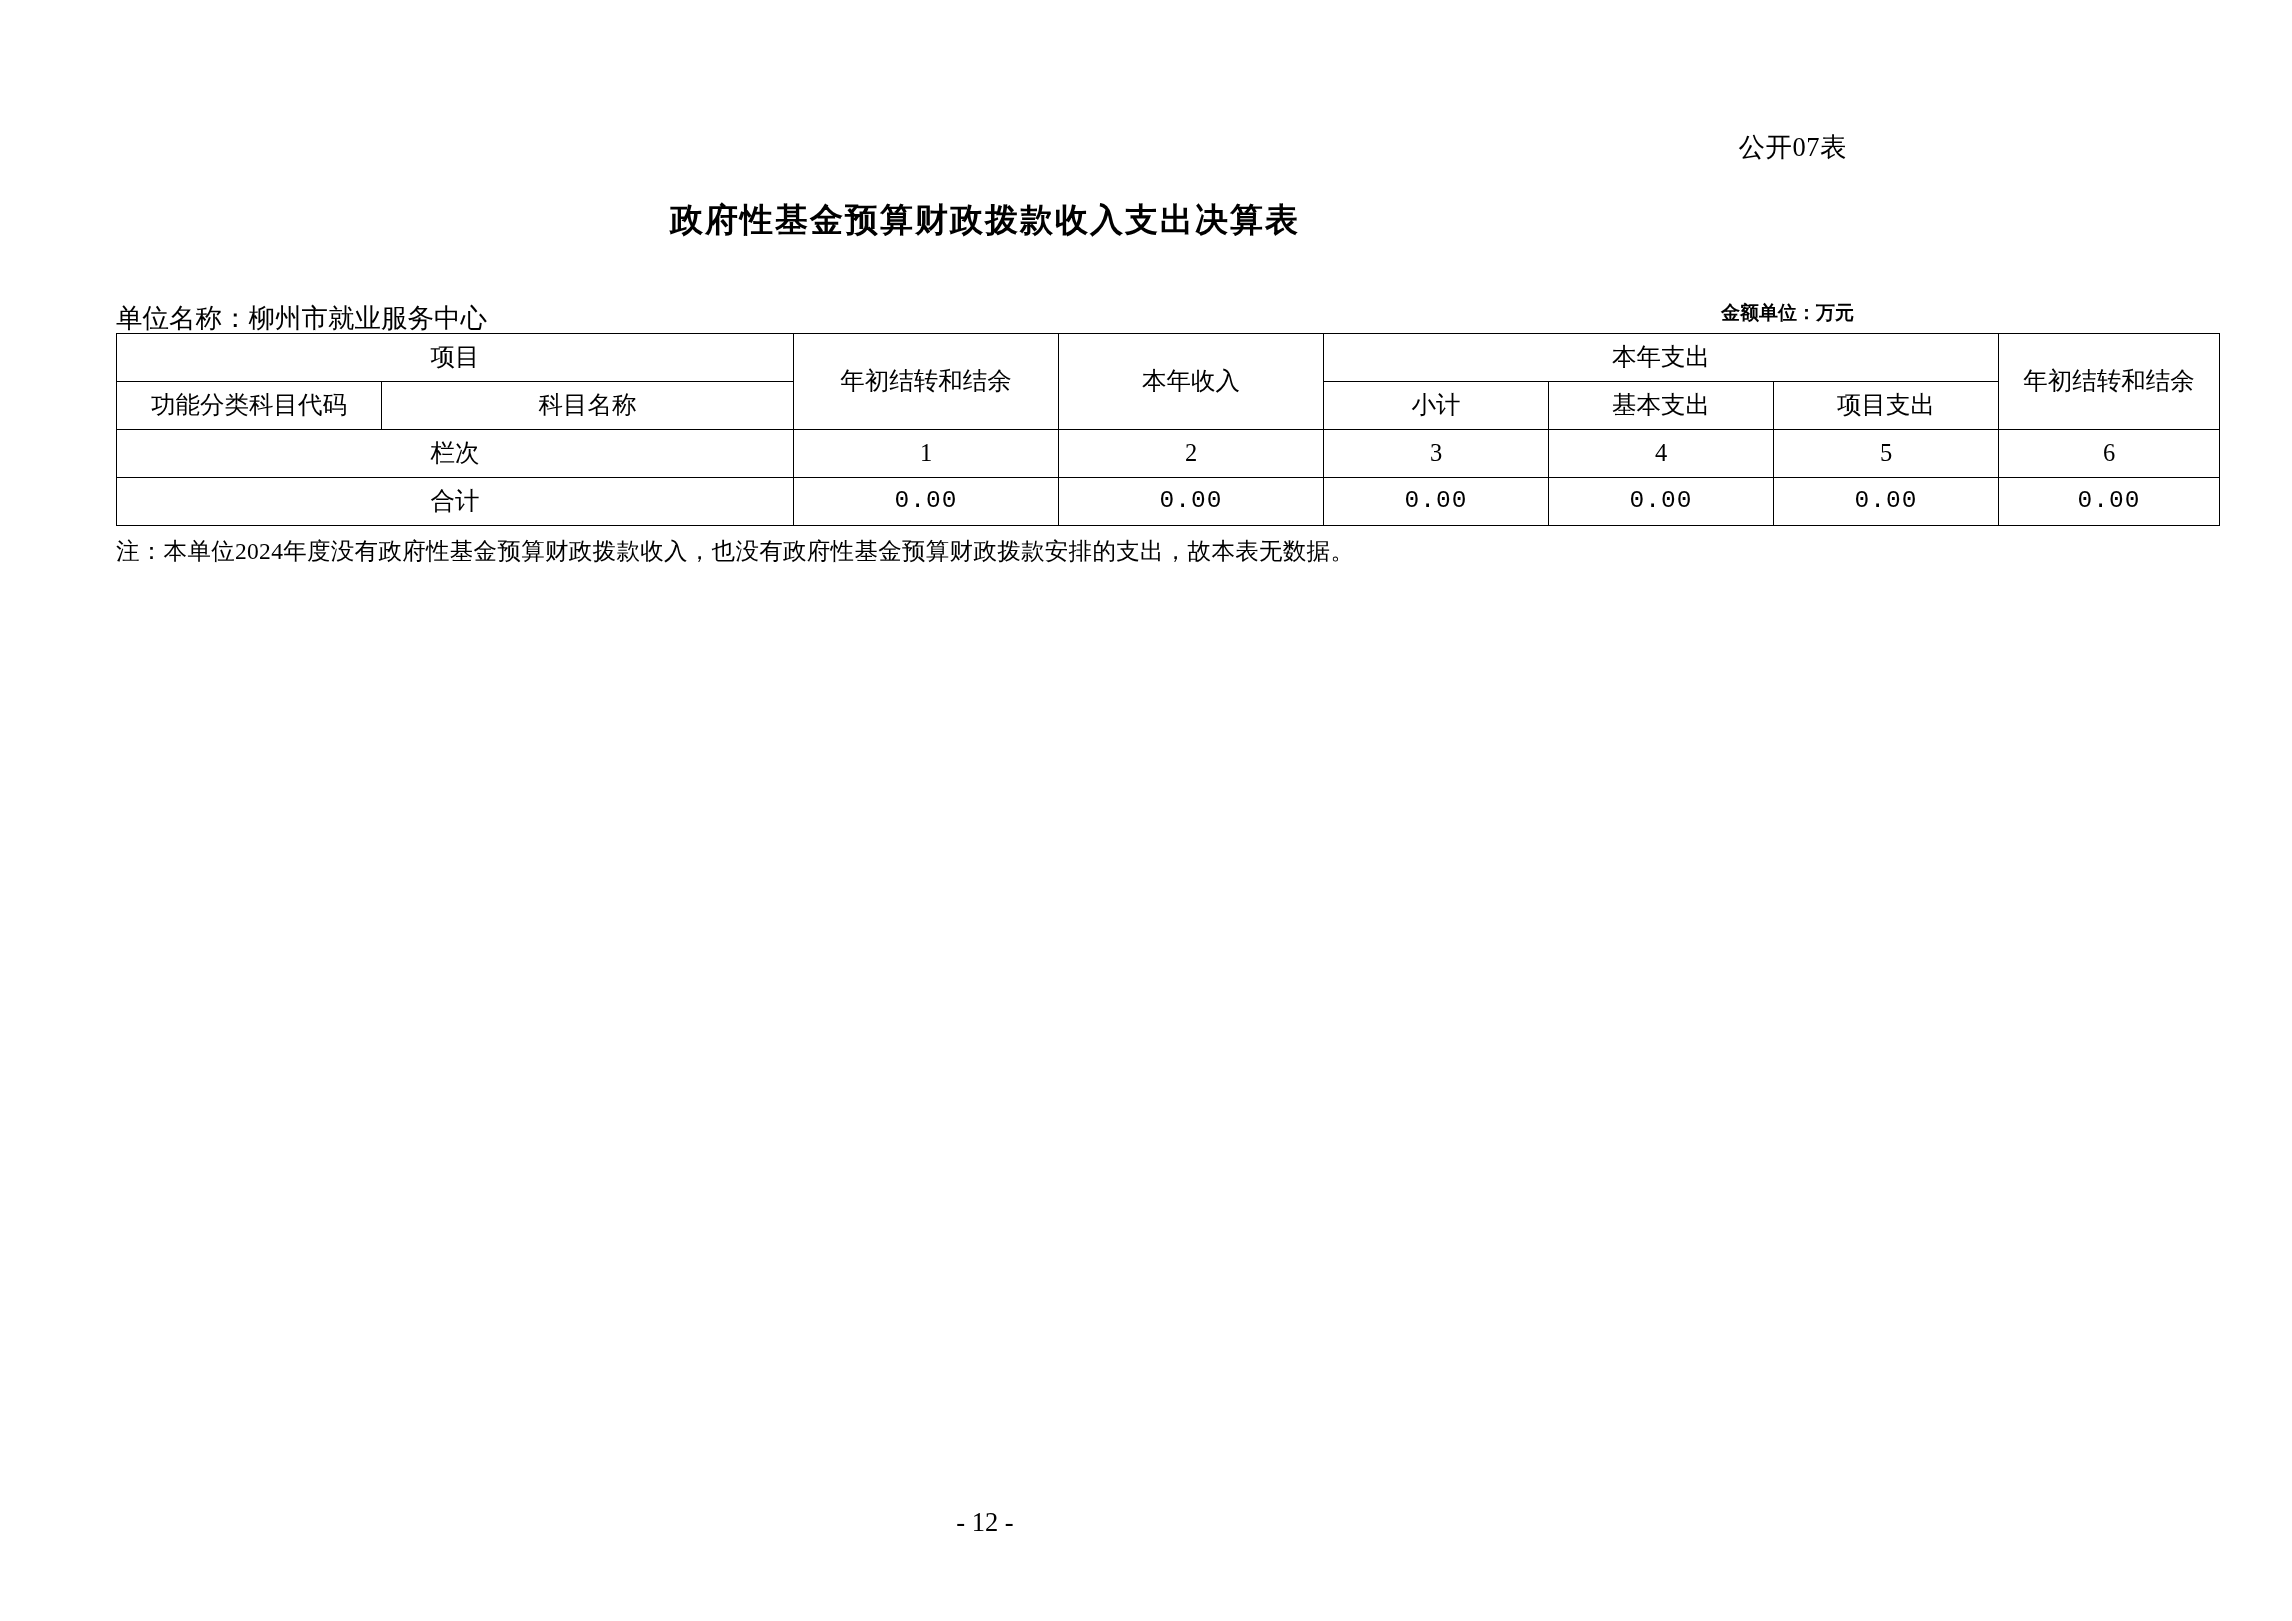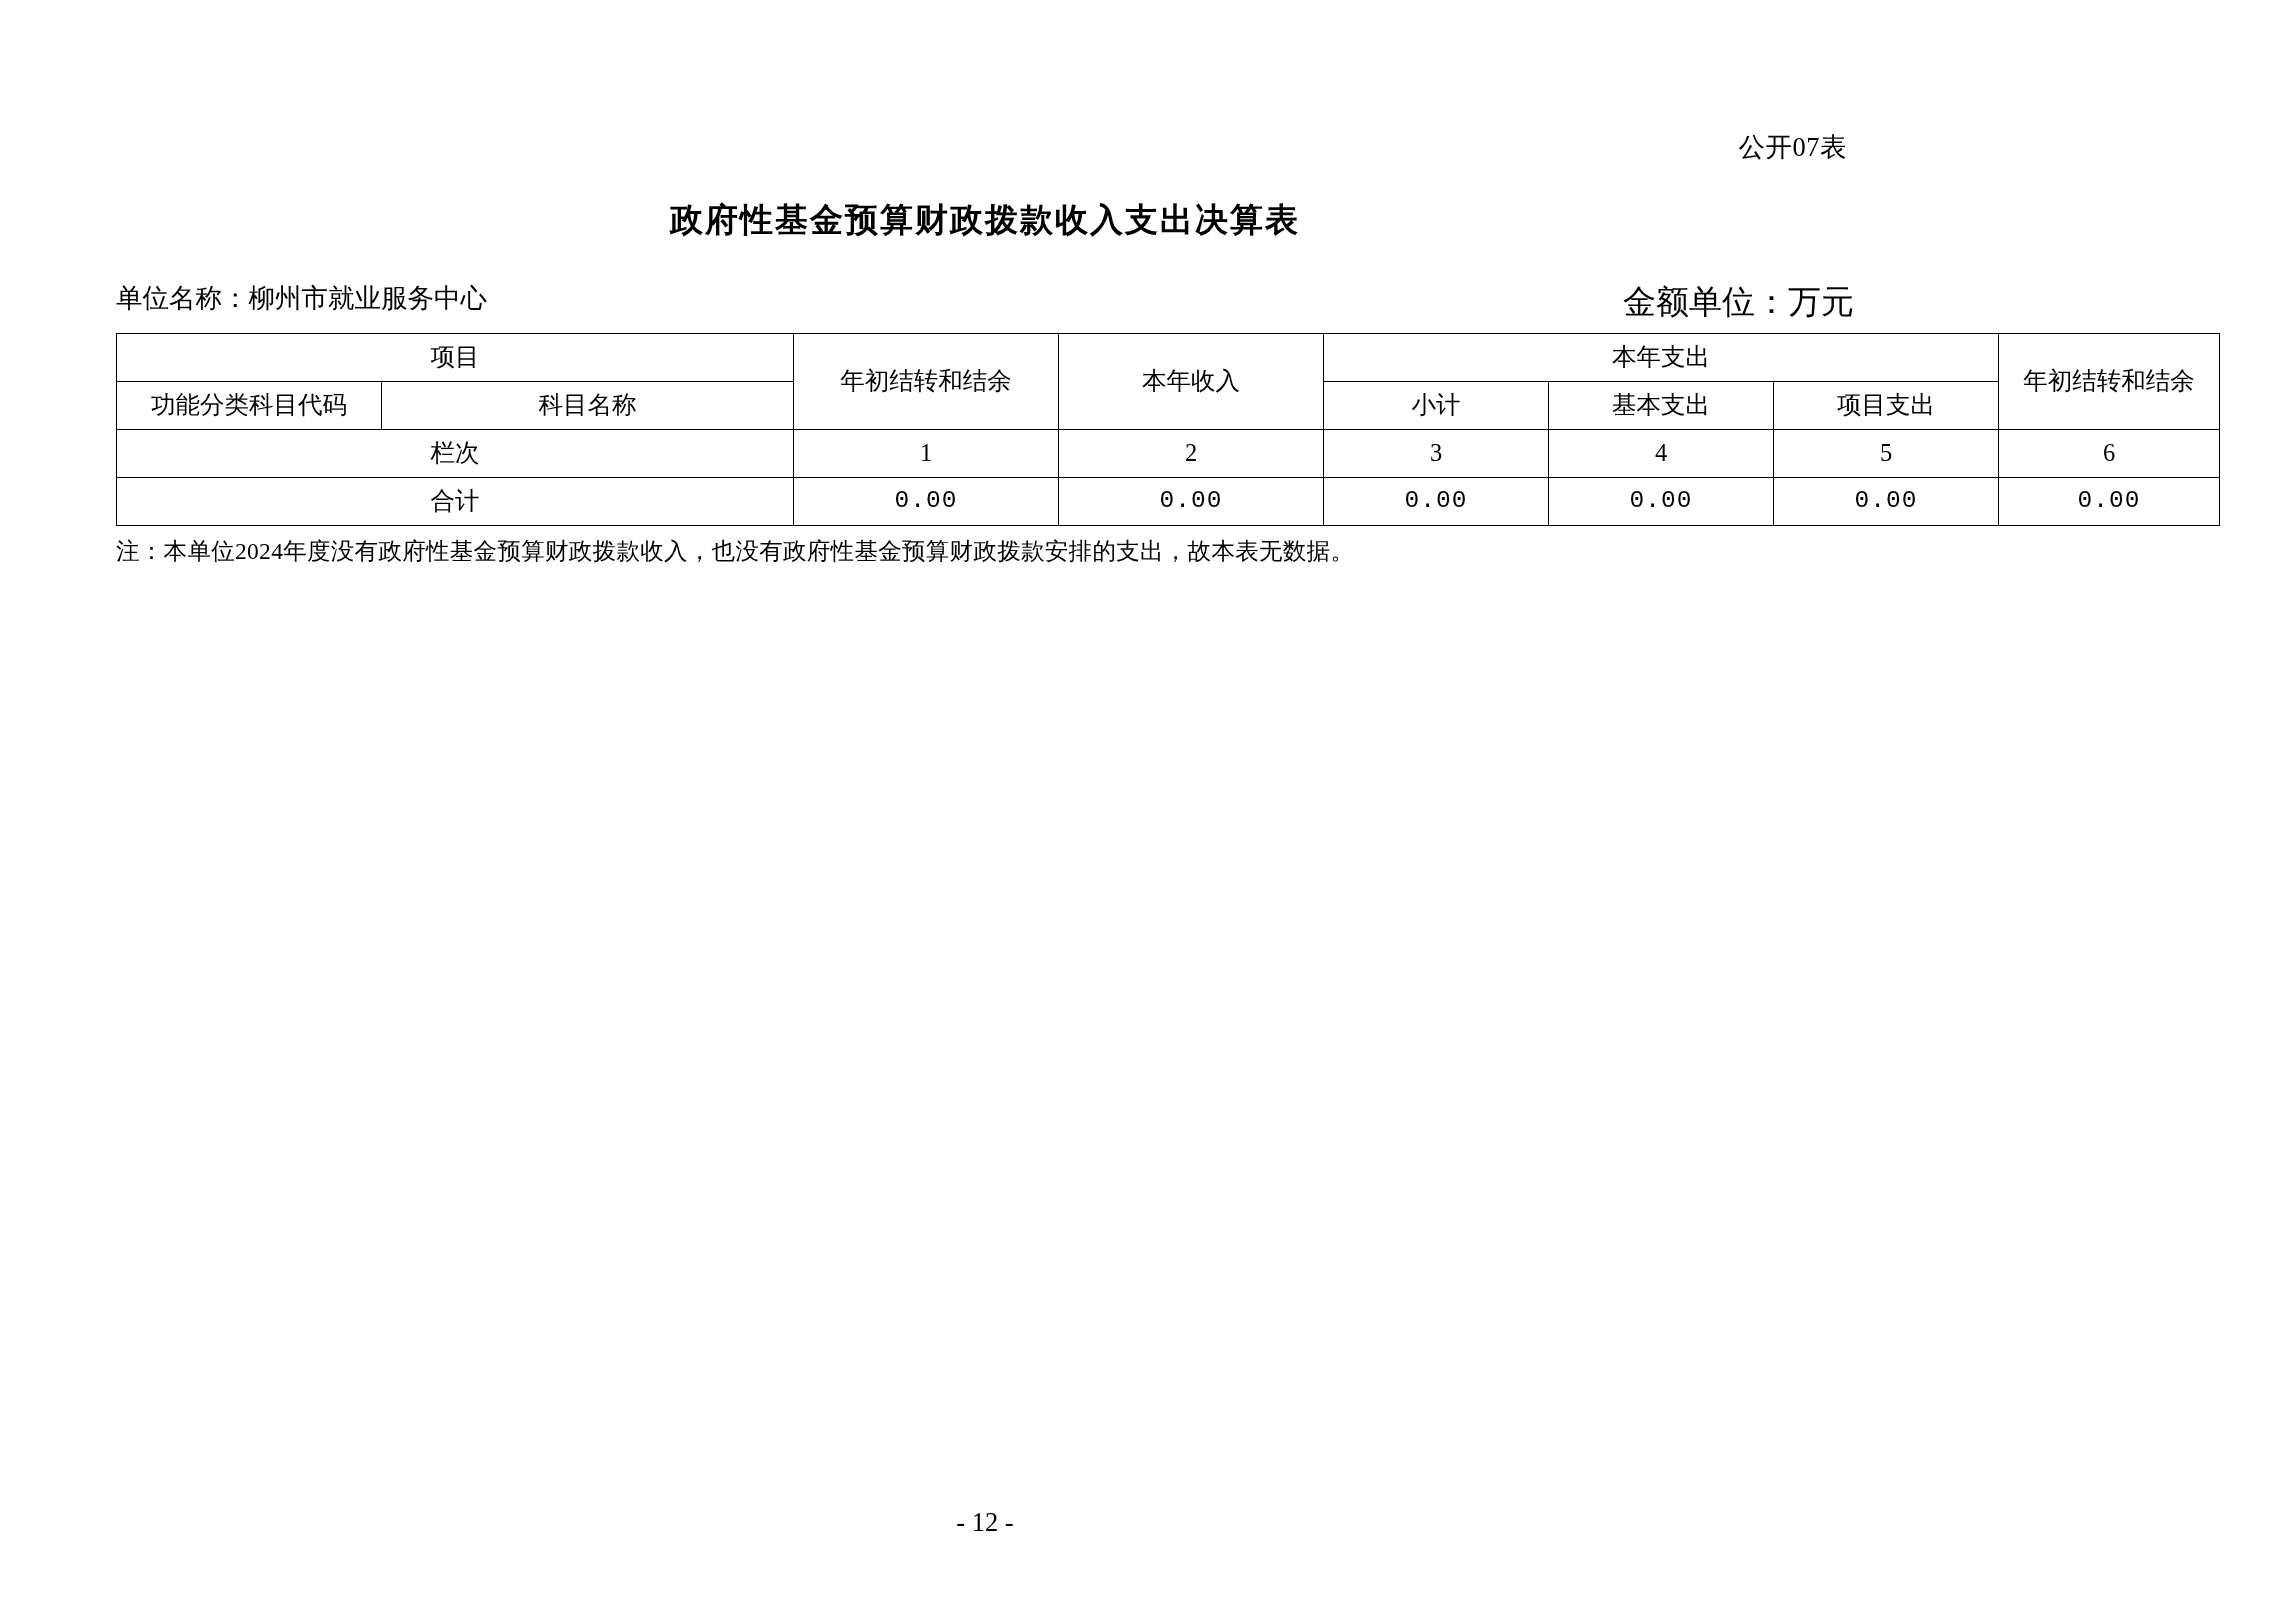--- a/index.html
+++ b/index.html
@@ -33,32 +33,33 @@
     top: 198px;
     left: 0;
     width: 100%;
     text-align: center;
     font-size: 33px;
     font-weight: bold;
     letter-spacing: 2px;
   }
   .meta-row {
     position: absolute;
-    top: 280px;
+    top: 300px;
     left: 116px;
     right: 116px;
     height: 39px;
   }
   .meta-left {
     float: left;
     font-size: 26.5px;
   }
   .meta-right {
     float: right;
-    font-size: 33px;
+    font-size: 19px;
+    font-weight: bold;
   }
   table.main {
     position: absolute;
     top: 333px;
     left: 116px;
     border-collapse: collapse;
     width: 2061px;
     table-layout: fixed;
   }
   table.main td, table.main th {

